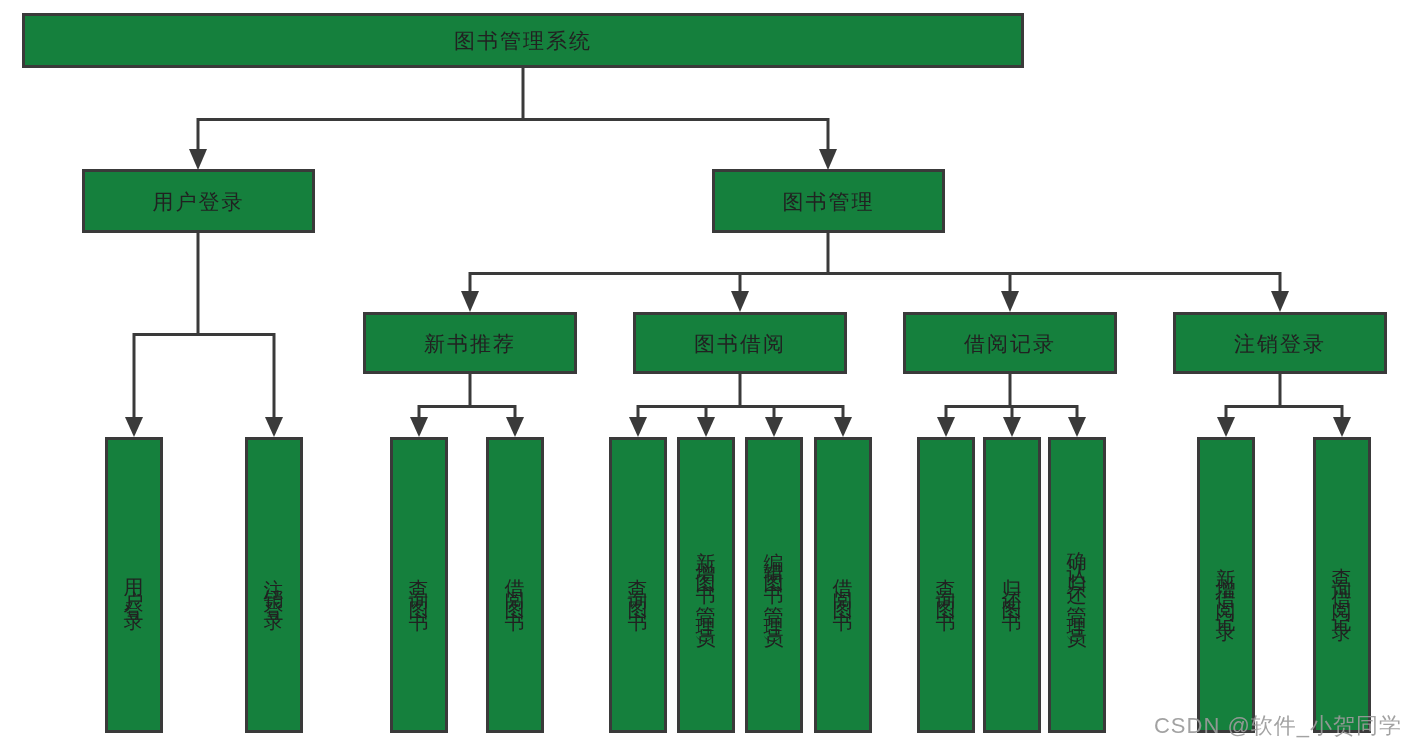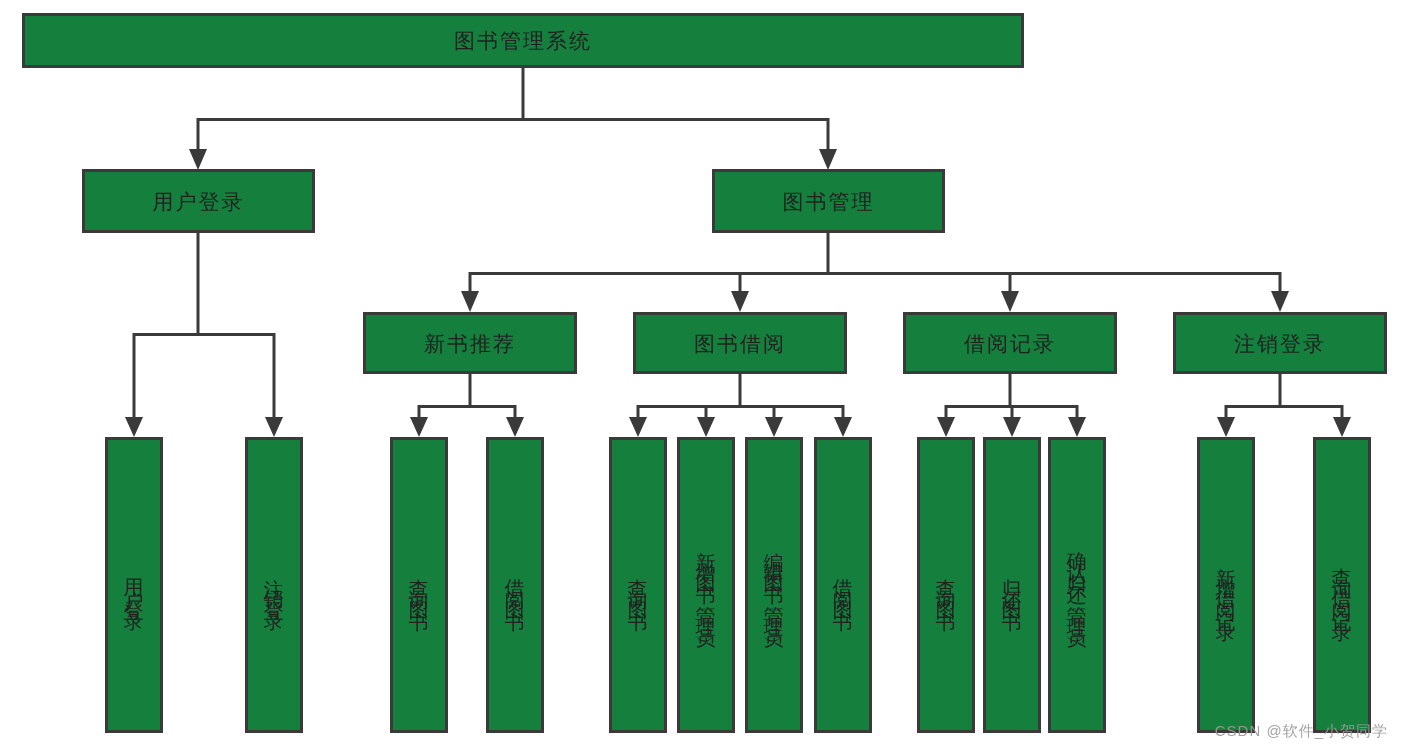--- a/index.html
+++ b/index.html
@@ -15,22 +15,22 @@
     color:#212121;z-index:2;
   }
   .node.h span{
     font-size:21px;letter-spacing:2px;white-space:nowrap;line-height:1;
   }
   .node.v span{
     writing-mode:vertical-rl;text-orientation:mixed;
     font-size:20px;letter-spacing:11px;line-height:1;
   }
   .watermark{
-    position:absolute;right:17px;bottom:6px;z-index:5;
-    font-size:15px;letter-spacing:1px;color:#9b9b9b;opacity:.92;white-space:nowrap;
+    position:absolute;right:3px;bottom:6px;z-index:5;
+    font-size:22px;letter-spacing:1px;color:#9b9b9b;opacity:.92;white-space:nowrap;
   }
 </style>
 </head>
 <body>
 
 <div class="diagram">
 
   <svg class="connectors" width="1405" height="747" viewBox="0 0 1405 747">
     <g stroke="#3a3a3a" stroke-width="3" fill="none">
 

